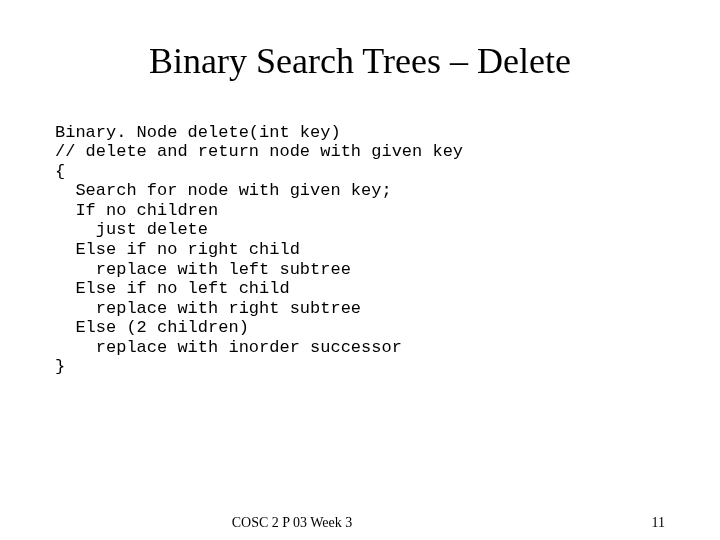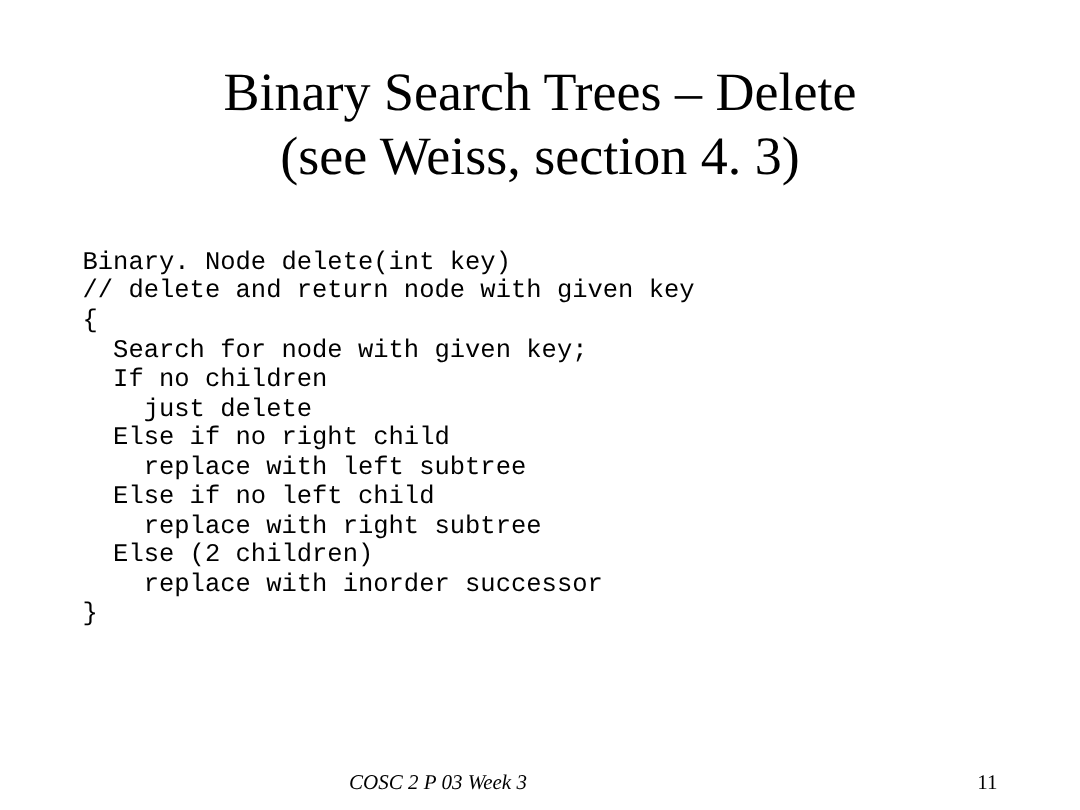--- a/index.html
+++ b/index.html
@@ -1,30 +1,29 @@
 <!DOCTYPE html>
 <html><head>
   <meta charset="utf-8">
   <style>
     * { margin: 0; padding: 0; box-sizing: border-box; }
     html, body { width: 720px; height: 540px; background: #fff; font-family: "Times New Roman", Times, serif; color: #000; }
     .slide { width: 720px; height: 540px; position: relative; padding: 40px 55px 0 55px; }
     .title { font-size: 36px; text-align: center; line-height: 1.2; margin-bottom: 20px; font-weight: normal; }
     .code { font-family: "Courier New", Courier, monospace; font-size: 17px; line-height: 1.15; white-space: pre; }
     .footer { position: absolute; bottom: 25px; left: 0; width: 720px; font-size: 14px; }
-    .footer-center { position: absolute; left: 0; width: 584px; text-align: center; font-style: italic; }
+    .footer-center { position: absolute; left: 0; width: 584px; text-align: center; }
     .footer-right { position: absolute; right: 55px; text-align: center; }
   </style>
 </head>
 <body>
 
 <div class="slide">
   <h1 class="title">
     <span>Binary Search Trees – Delete</span><br>
-    <span>(see Weiss, section 4. 3)</span>
   </h1>
   <div class="code">
 <span>Binary. Node delete(int key)</span>
 <span>// delete and return node with given key</span>
 <span>{</span>
 <span>  Search for node with given key;</span>
 <span>  If no children</span>
 <span>    just delete</span>
 <span>  Else if no right child</span>
 <span>    replace with left subtree</span>

